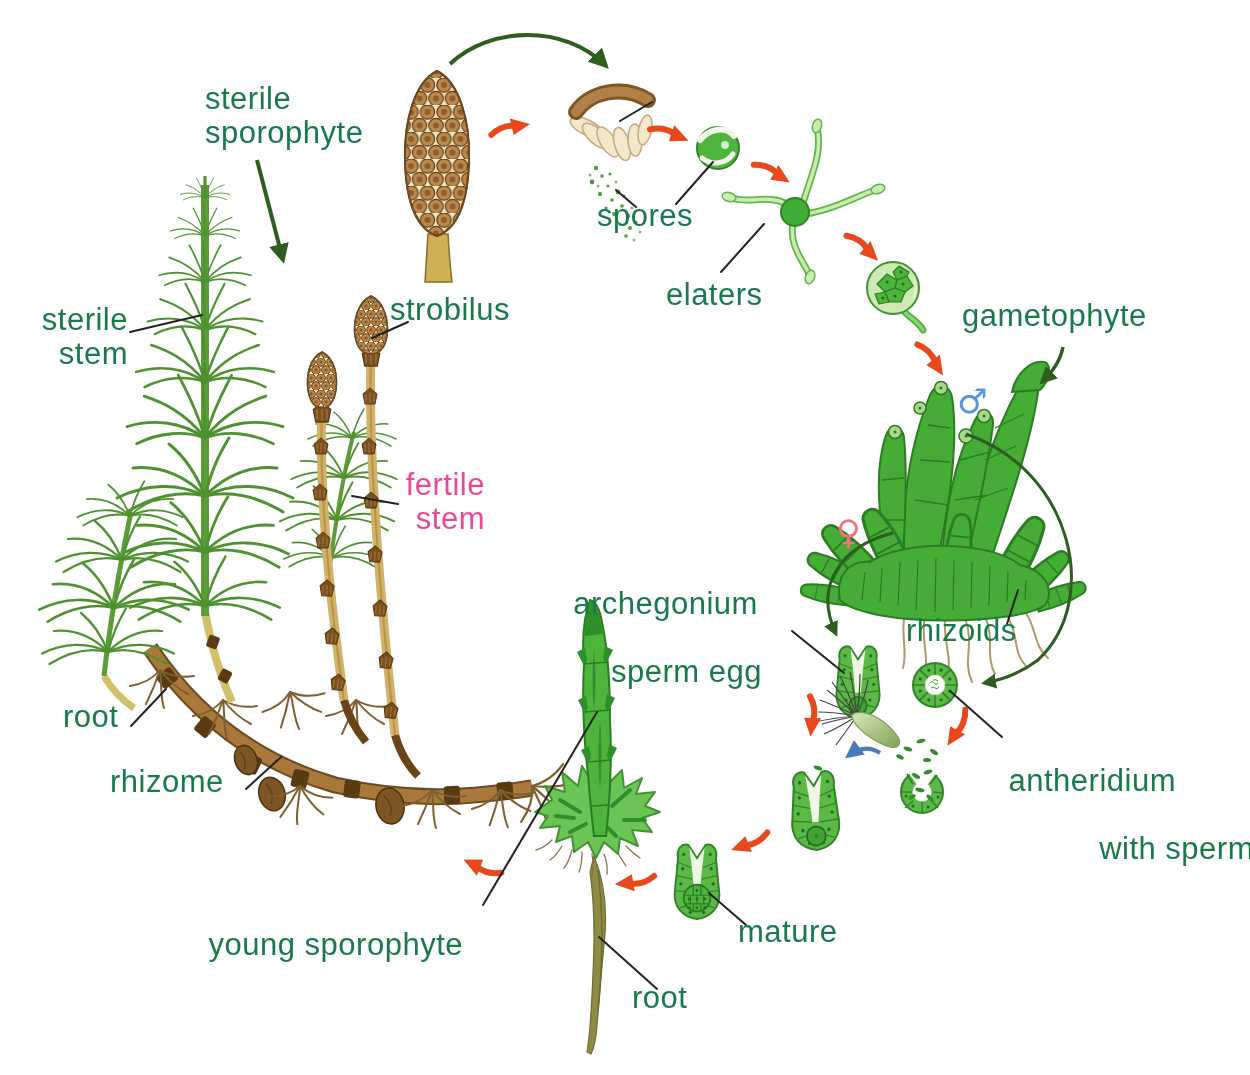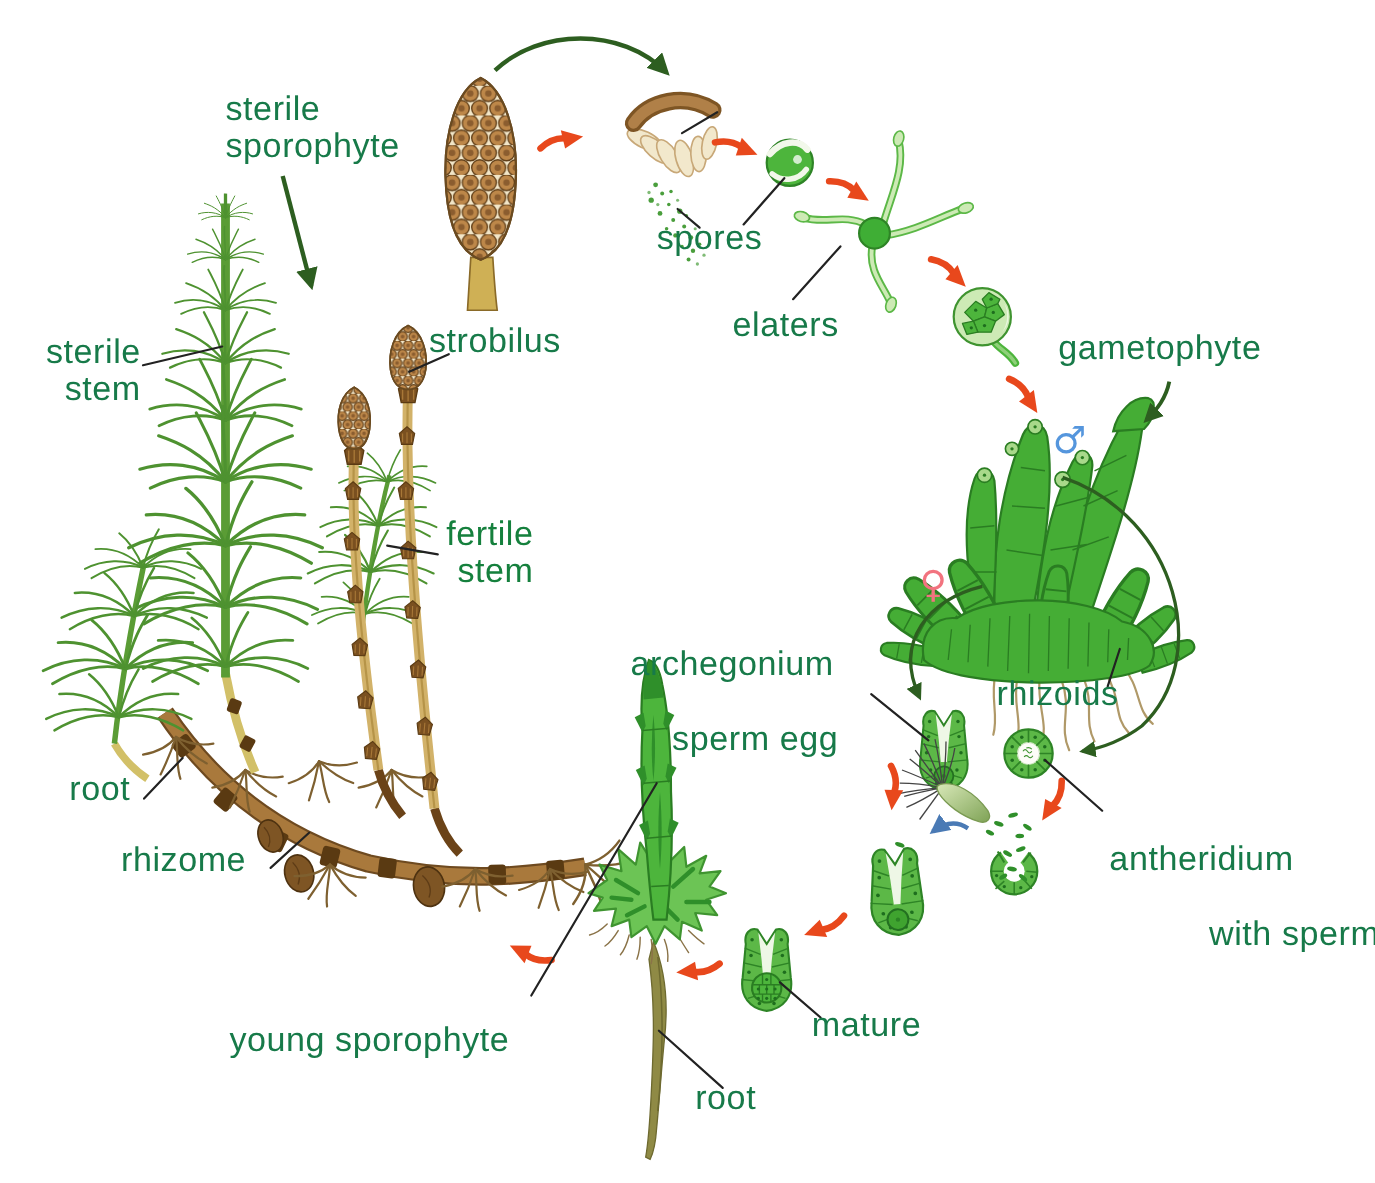--- a/index.html
+++ b/index.html
@@ -3,21 +3,21 @@
 <meta charset="utf-8">
 <style>
   html,body{margin:0;padding:0;background:#fff;}
   .stage{position:relative;width:1250px;height:1075px;background:#ffffff;overflow:hidden;
          font-family:"Liberation Sans","DejaVu Sans",sans-serif;}
   .stage svg{position:absolute;left:0;top:0;}
   .label{position:absolute;color:#177a49;font-size:31px;line-height:1.1;letter-spacing:.5px;
          white-space:pre-line;font-weight:500;}
   .label .l1{display:block;}
   .label .l2{display:block;}
-  .brown{color:#15803d;}
+  .brown{color:#ec4899;}
   .sym{position:absolute;font-family:"DejaVu Sans",sans-serif;font-weight:bold;font-size:34px;}
   #sym-male{left:957px;top:381px;color:#5596dd;}
   #sym-female{left:836px;top:512px;color:#f2737f;}
   #lbl-mature{left:205px;top:82px;text-align:left;}
   #lbl-sterile{left:26px;top:303px;width:102px;text-align:right;}
   #lbl-strobilus{left:390px;top:293px;}
   #lbl-fertile{left:391px;top:468px;width:94px;text-align:right;}
   #lbl-sporangiophore{left:645px;top:62px;}
   #lbl-spores{left:597px;top:199px;}
   #lbl-elaters{left:666px;top:268px;margin-top:10px;}

